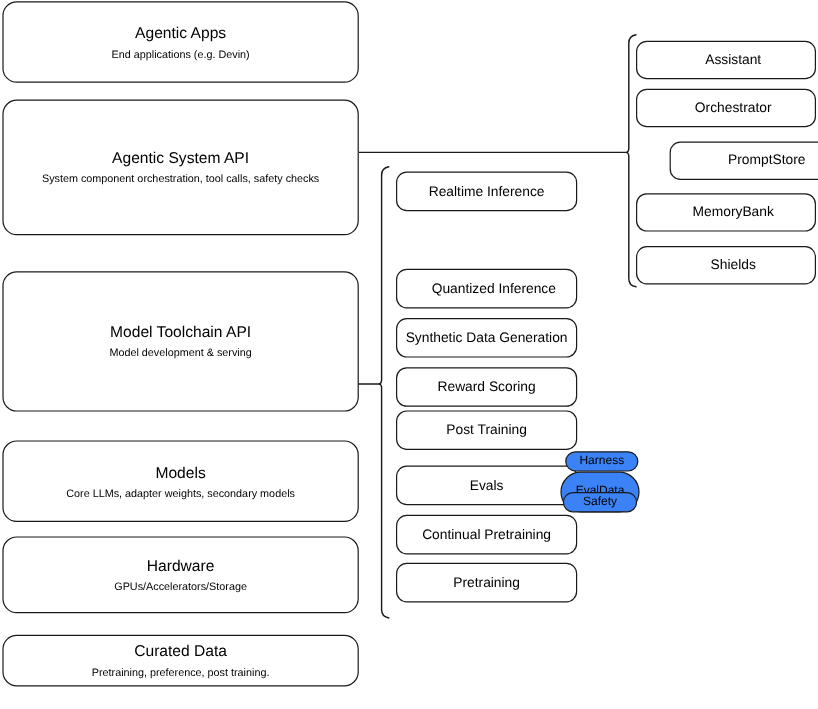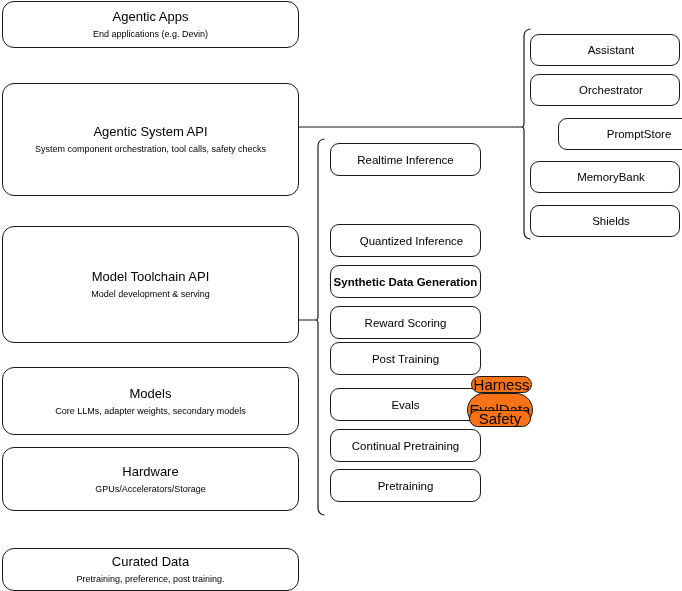--- a/index.html
+++ b/index.html
@@ -67,25 +67,25 @@
     padding-left: 12px;
   }
   .right .title { font-size: 11.5px; line-height: 14px; }
 
   
   .pill {
     position: absolute;
     box-sizing: border-box;
     border: 1px solid #1a1a1a;
     border-radius: 999px;
-    background: #f97316;
+    background: #3b82f6;
     display: flex;
     align-items: center;
     justify-content: center;
-    font-size: 15px;
+    font-size: 10px;
     line-height: 12px;
     color: #000;
     white-space: nowrap;
     z-index: 5;
   }
 
   
   .connector {
     position: absolute;
     pointer-events: none;
@@ -119,21 +119,21 @@
                L 318 146
                Q 318 140 324 139
                M 299 320
                L 315.5 320
                Q 318 320 318 323.5
                L 318 508
                Q 318 514 324 515" fill="none" stroke="#1a1a1a" stroke-width="1.2" stroke-linecap="round"></path>
     </svg>
   </div>
 
-  <div class="node layer" style="top:1px;height:47px;">
+  <div class="node layer" style="top:1px;height:68px;">
     <div class="title">Agentic Apps</div>
     <div class="sub">End applications (e.g. Devin)</div>
   </div>
 
   <div class="node layer" style="top:83px;height:113px;">
     <div class="title">Agentic System API</div>
     <div class="sub">System component orchestration, tool calls, safety checks</div>
   </div>
 
   <div class="node layer" style="top:226px;height:117px;">
@@ -144,32 +144,32 @@
   <div class="node layer" style="top:367px;height:68px;">
     <div class="title">Models</div>
     <div class="sub">Core LLMs, adapter weights, secondary models</div>
   </div>
 
   <div class="node layer" style="top:447px;height:64px;">
     <div class="title">Hardware</div>
     <div class="sub">GPUs/Accelerators/Storage</div>
   </div>
 
-  <div class="node layer" style="top:529px;height:43px;margin-top:19px;">
+  <div class="node layer" style="top:529px;height:43px;">
     <div class="title">Curated Data</div>
     <div class="sub">Pretraining, preference, post training.</div>
   </div>
 
   <div class="node mid" style="top:143px;">
     <div class="title">Realtime Inference</div>
   </div>
   <div class="node mid" style="top:224px;padding-left:12px;">
     <div class="title">Quantized Inference</div>
   </div>
-  <div class="node mid" style="top:265px;font-weight:bold;">
+  <div class="node mid" style="top:265px;">
     <div class="title">Synthetic Data Generation</div>
   </div>
   <div class="node mid" style="top:306px;">
     <div class="title">Reward Scoring</div>
   </div>
   <div class="node mid" style="top:342px;">
     <div class="title">Post Training</div>
   </div>
   <div class="node mid" style="top:388px;text-align:right;">
     <div class="title">Evals</div>

